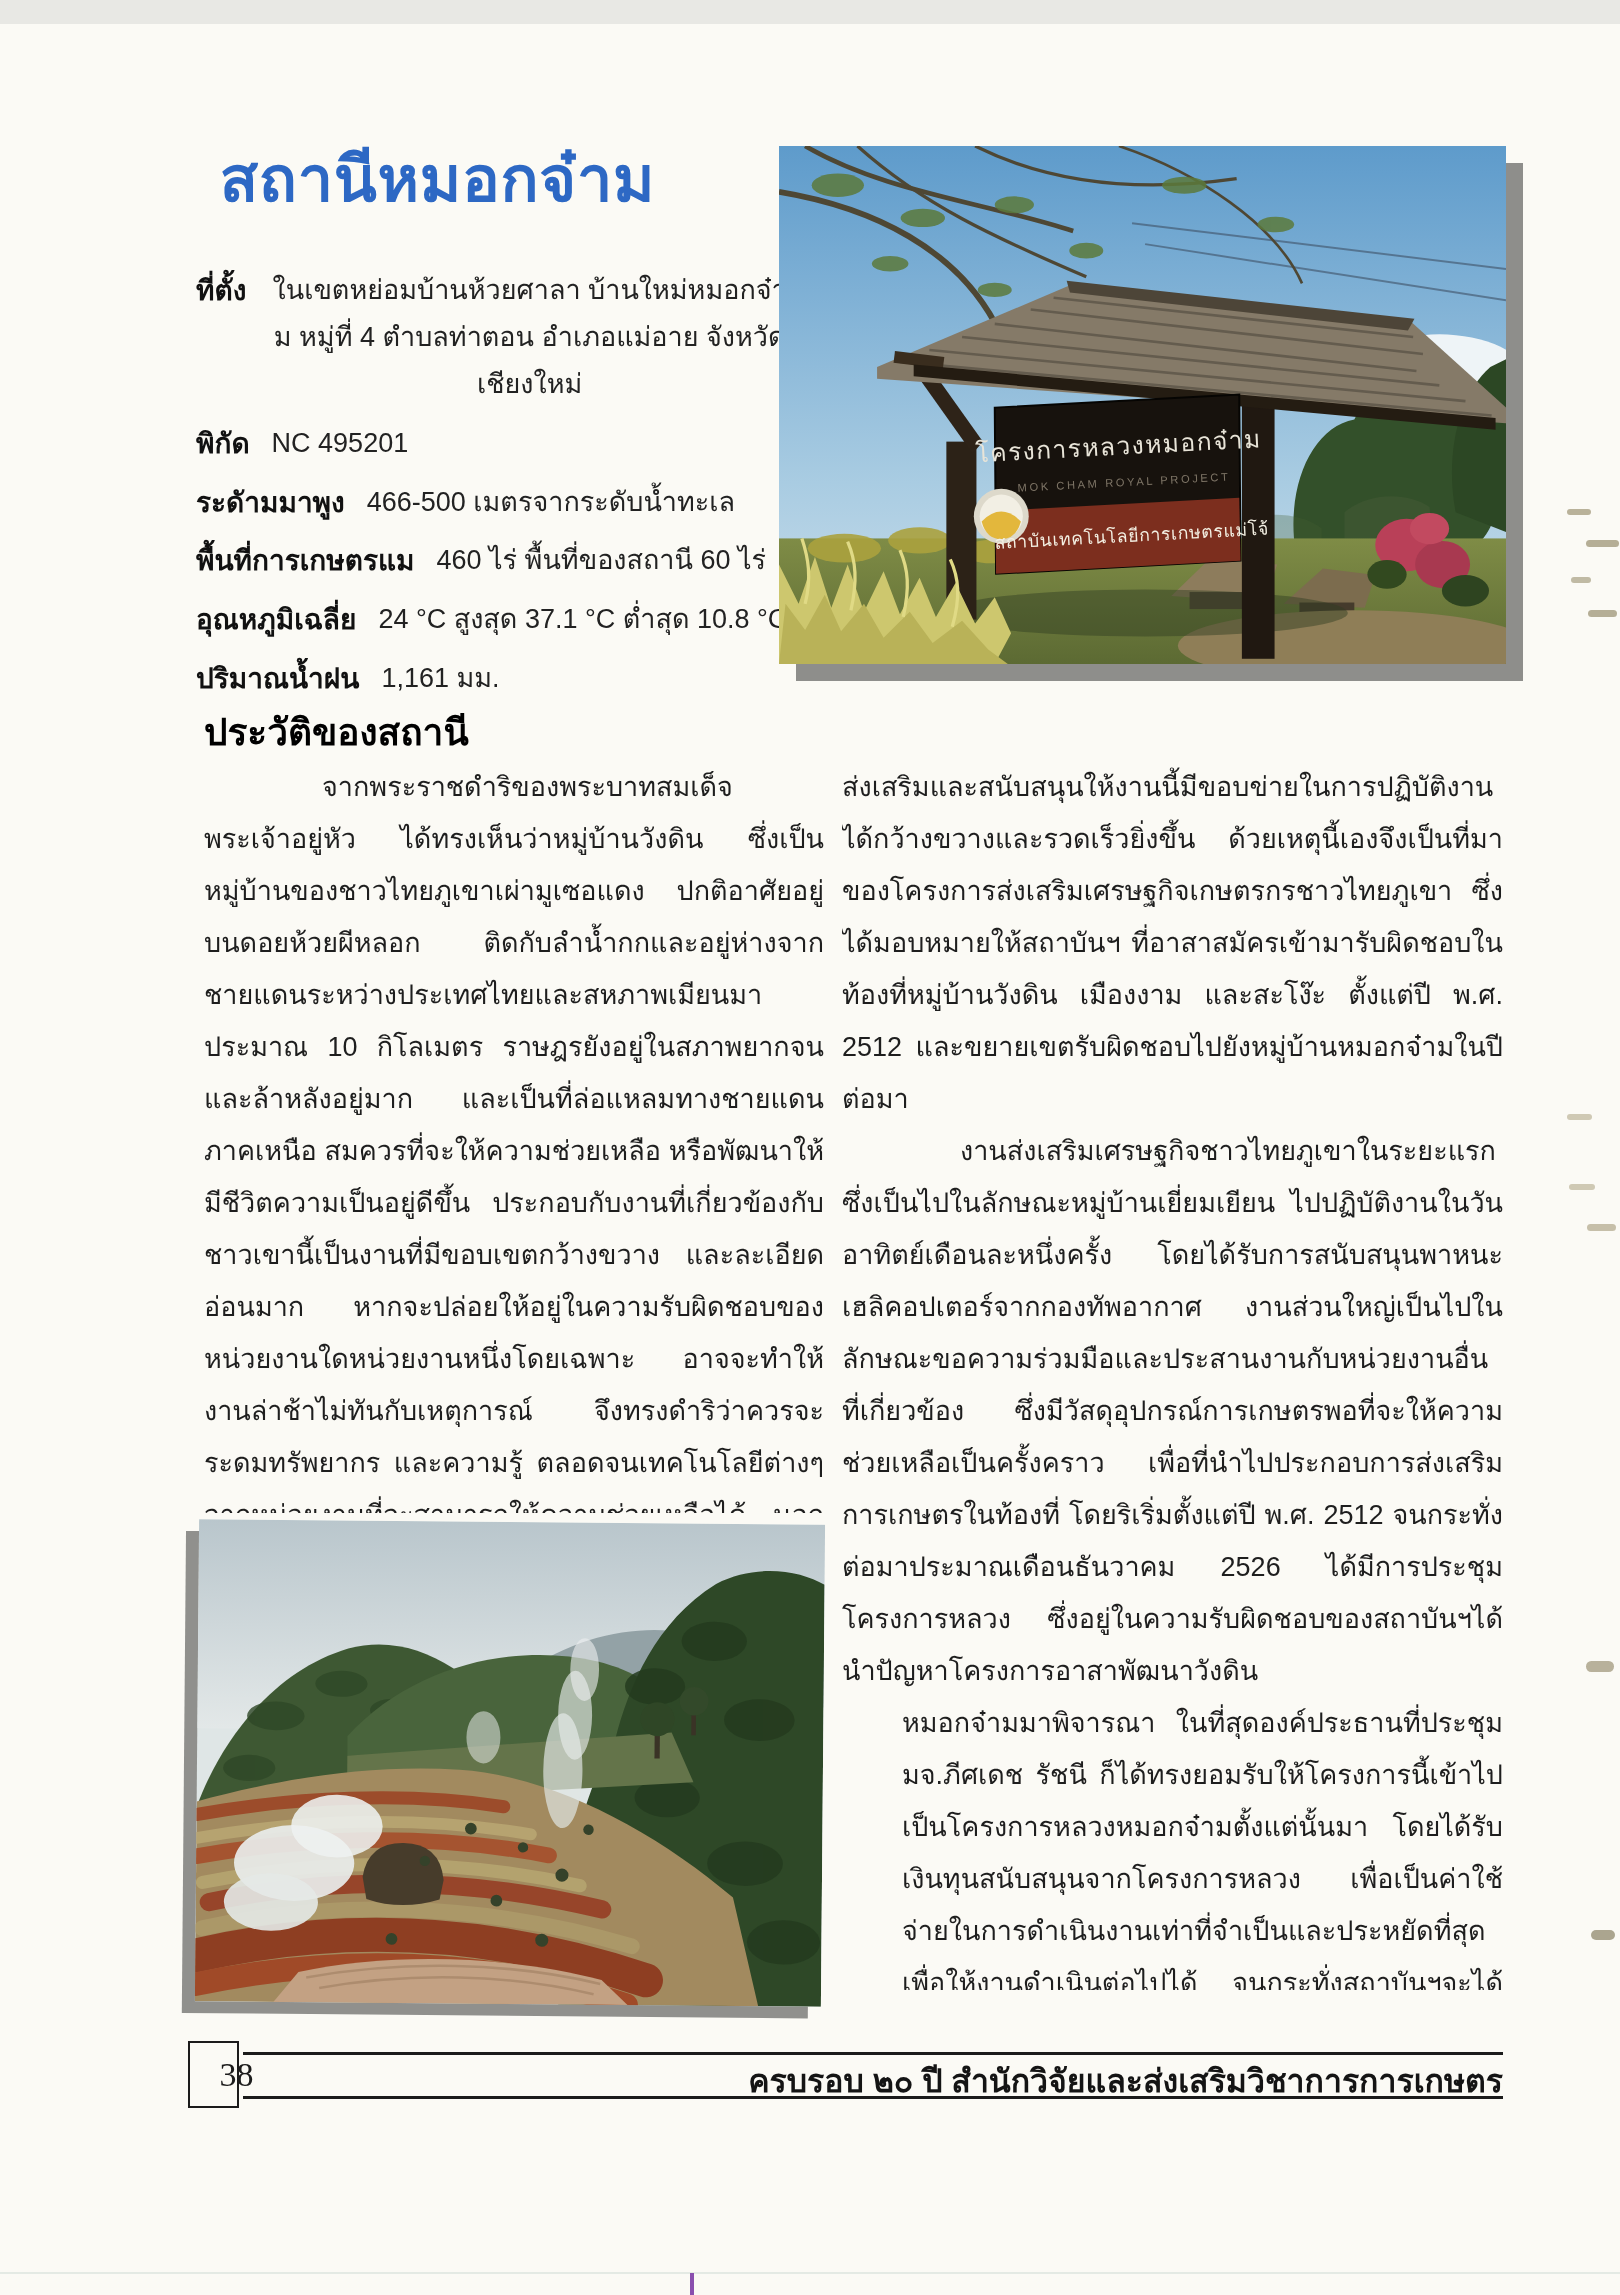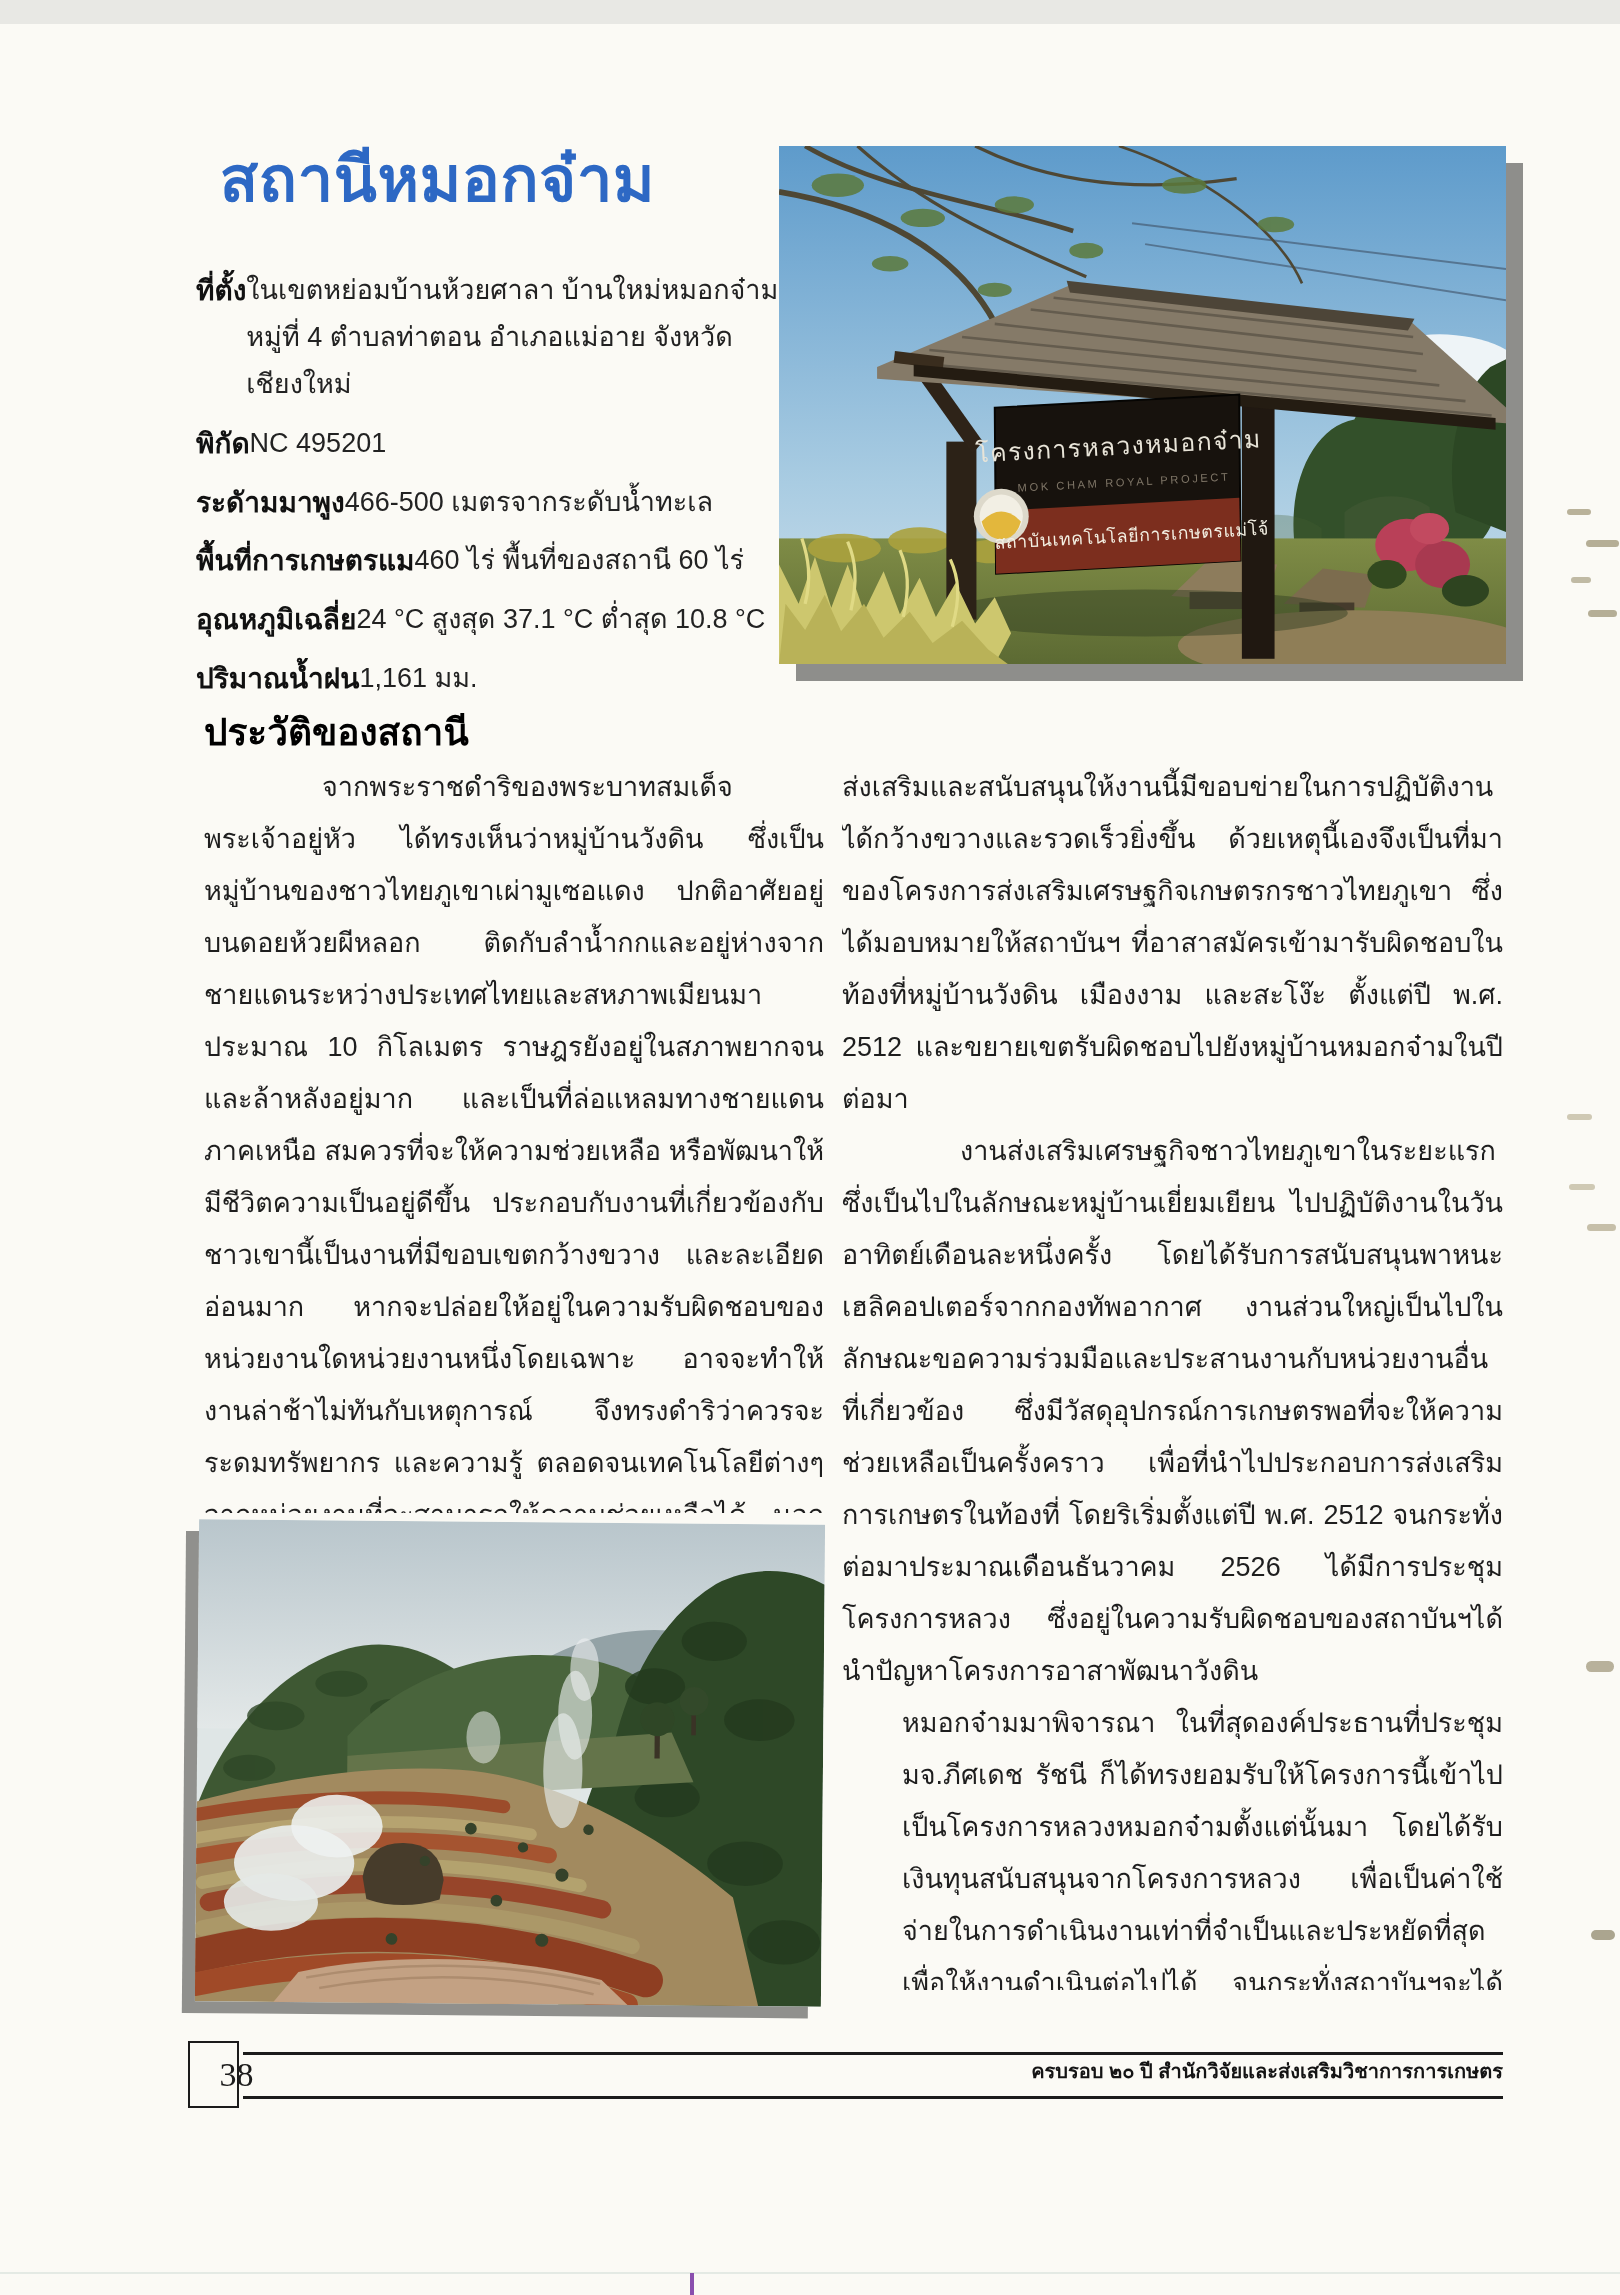--- a/index.html
+++ b/index.html
@@ -15,21 +15,21 @@
   
   .title{
     position:absolute;left:150px;top:105px;width:575px;
     margin:0;text-align:center;
     font-size:63px;font-weight:bold;color:#2d68c4;letter-spacing:0.7px;
   }
   .info-block{
     position:absolute;left:196px;top:243px;width:595px;
     font-size:27px;line-height:47px;
   }
-  .info-row{display:flex;align-items:flex-start;margin-bottom:11.8px;}
+  .info-row{display:flex;gap:22px;align-items:flex-start;margin-bottom:11.8px;text-align:center;}
   .info-label{font-weight:bold;font-size:28px;white-space:nowrap;color:#111;}
   .info-value{color:#222;}
   
   .photo{position:absolute;}
   .photo svg{display:block;width:100%;height:100%;}
   .sign-photo{
     left:779px;top:122px;width:727px;height:518px;
     box-shadow:17px 17px 0 #8e8e8b;
     background:#cfe0ec;
   }
@@ -55,21 +55,21 @@
   .rule-top{top:2028px;}
   .rule-bottom{top:2072px;}
   .page-number-box{
     position:absolute;left:188px;top:2017px;width:51px;height:67px;
     border:2.6px solid #1b1b1b;background:#fbfaf5;box-sizing:border-box;
     font-family:"Liberation Serif","DejaVu Serif",serif;
     font-size:34px;display:flex;align-items:center;justify-content:center;padding-left:46px;
   }
   .footer-text{
     position:absolute;left:588px;top:2031px;width:915px;
-    text-align:right;font-size:20px;font-weight:bold;color:#141414;
+    text-align:right;font-size:32px;font-weight:bold;color:#141414;
   }
   
   .artifact{position:absolute;border-radius:5.2px;}
   .baseline-mark{position:absolute;left:0;top:2248px;width:1621px;height:2px;background:#e4eae4;}
   .purple-tick{position:absolute;left:690px;top:2249px;width:3.9px;height:25px;background:#8a4fae;}
 </style>
 </head>
 <body>
 
 <div class="page">

